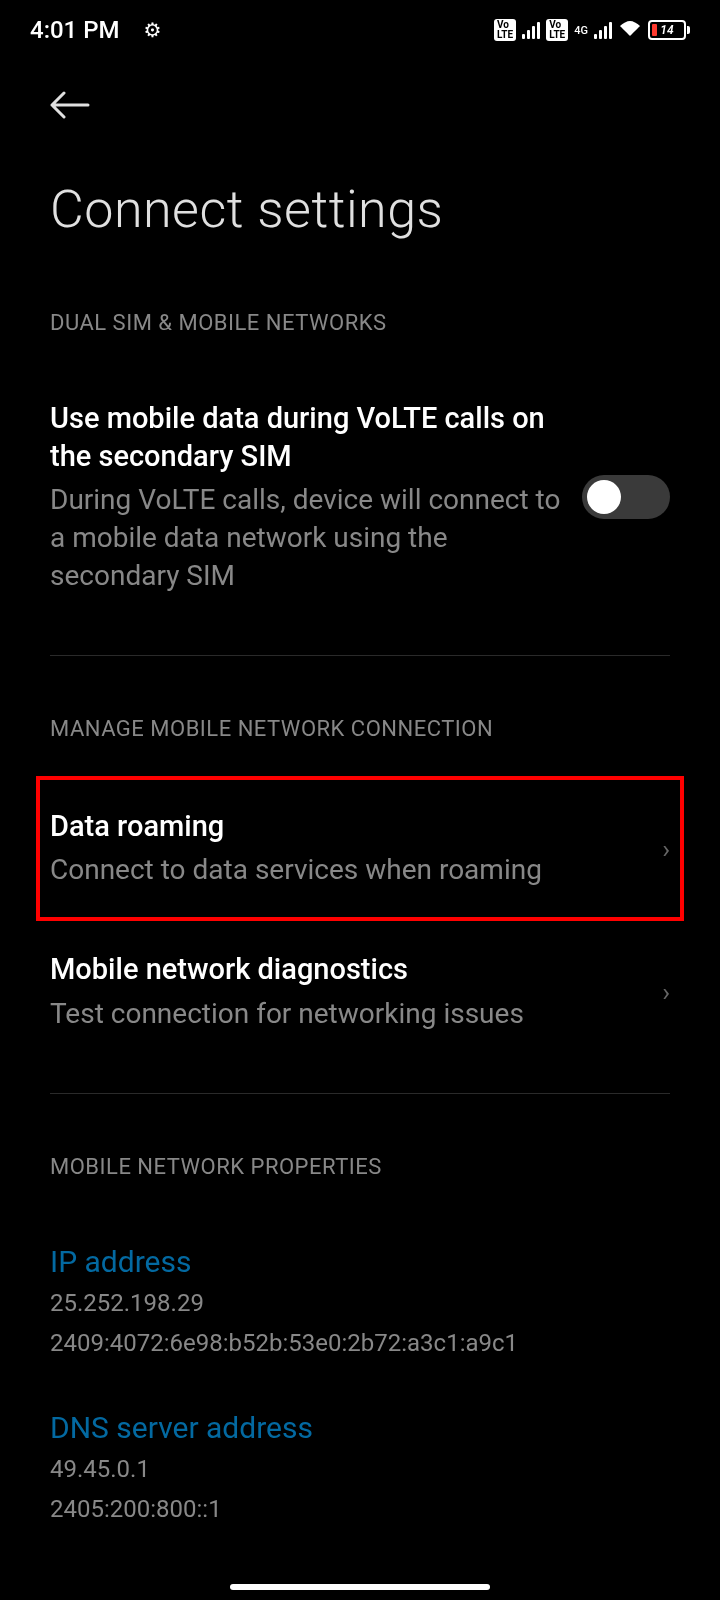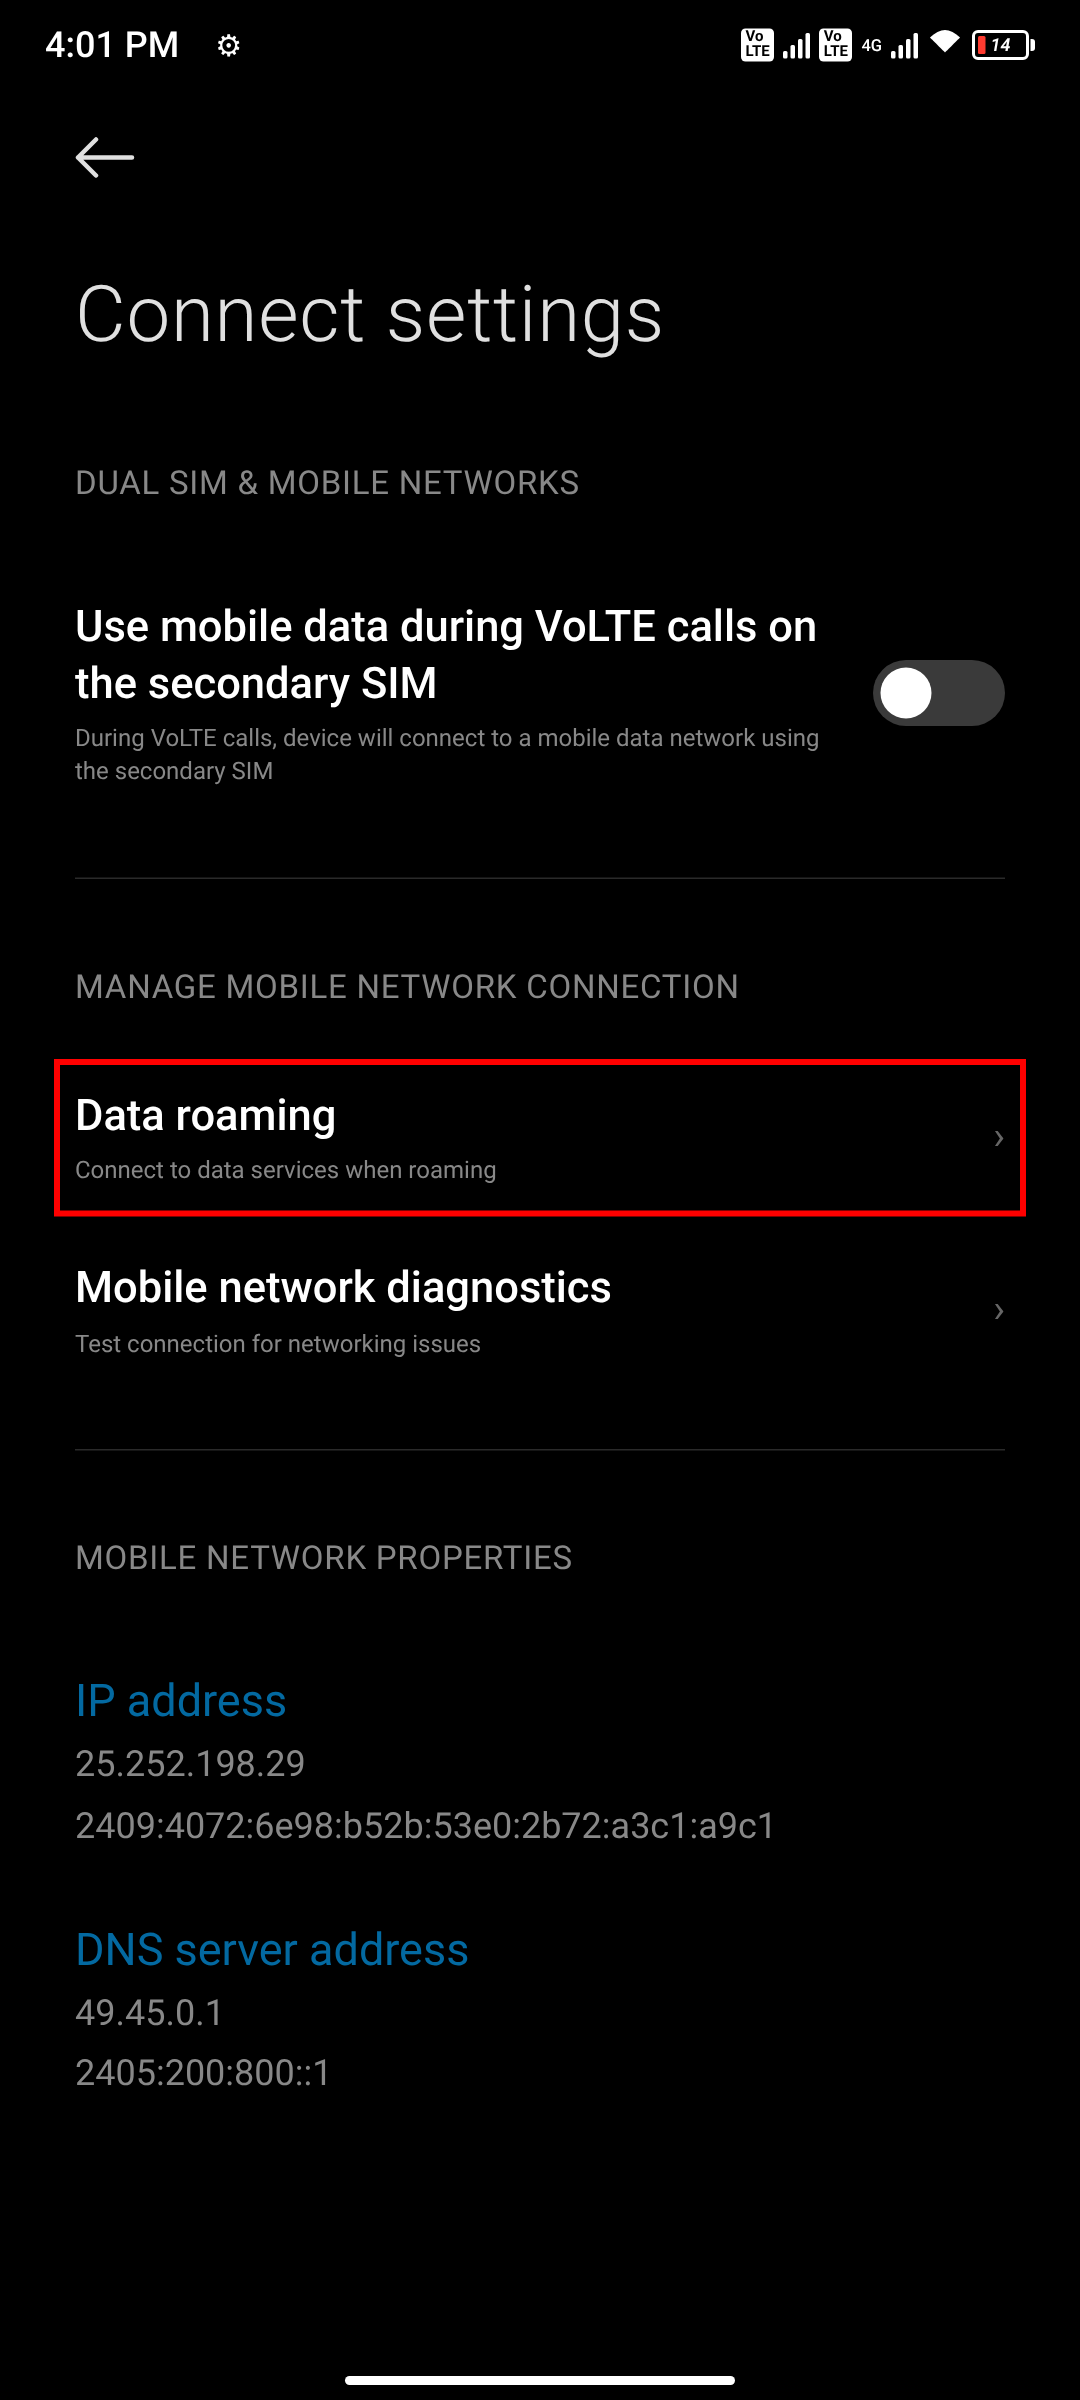--- a/index.html
+++ b/index.html
@@ -141,21 +141,21 @@
       flex: 1;
       padding-right: 20px;
     }
     .setting-title {
       font-size: 29px;
       font-weight: 500;
       color: #fff;
       line-height: 1.3;
     }
     .setting-subtitle {
-      font-size: 16px;
+      font-size: 28px;
       color: #888;
       margin-top: 6px;
       line-height: 1.35;
     }
     .toggle {
       width: 88px;
       height: 44px;
       background: #3a3a3a;
       border-radius: 22px;
       position: relative;
@@ -180,21 +180,21 @@
       color: #666;
       font-size: 26px;
       flex-shrink: 0;
     }
     .highlight-box {
       border: 4px solid #ff0000;
       margin: 0 -14px;
       padding: 0 10px;
     }
     .highlight-box .setting-row {
-      padding: 16px 0;
+      padding: 28px 0;
       justify-content: center;
     }
     .property-row {
       padding: 30px 0 20px;
     }
     .property-title {
       font-size: 30px;
       color: #0369a1;
       font-weight: 400;
     }

